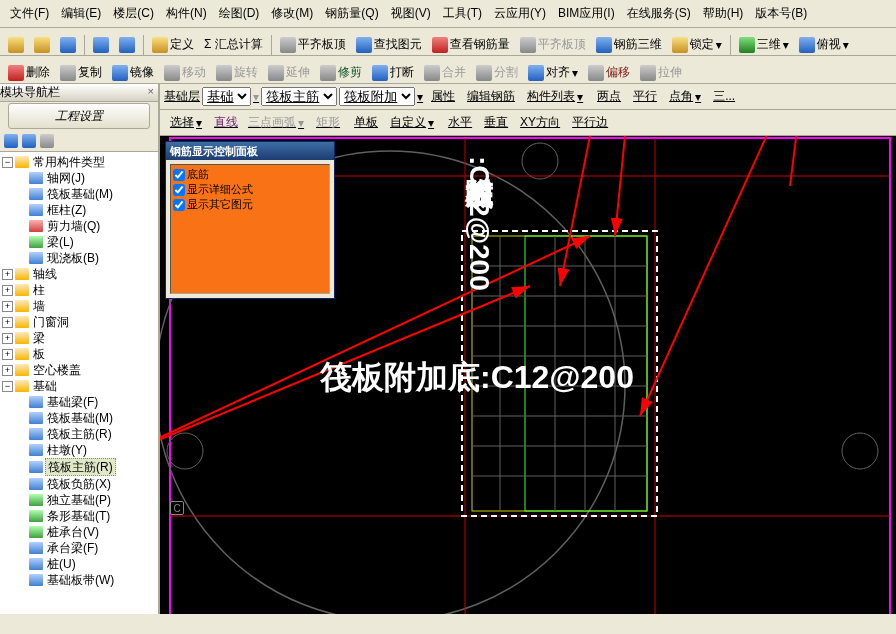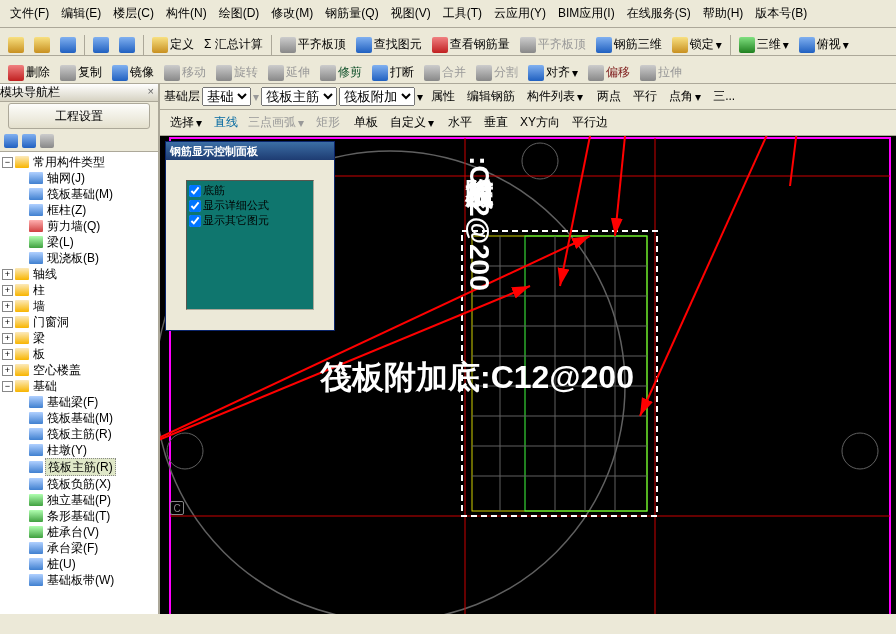--- a/index.html
+++ b/index.html
@@ -20,54 +20,54 @@
 .ic-grn { background: linear-gradient(#80e080,#208020); border-radius: 2px; }
 .ic-red { background: linear-gradient(#f08080,#c02020); border-radius: 2px; }
 .ic-gray { background: linear-gradient(#ccc,#888); border-radius: 2px; }
 
 
 .main { display: flex; height: calc(100% - 104px); }
 .sidebar { width: 160px; background: #ece9d8; border-right: 2px solid #aca899; display: flex; flex-direction: column; }
 .side-title { background: linear-gradient(#fff,#d6d2c2); height: 18px; border-bottom: 1px solid #aca899; display: flex; align-items: center; justify-content: flex-start; font-size: 12px; position: relative; }
 .side-title .x { position: absolute; right: 4px; top: 1px; font-size: 11px; color: #666; }
 .side-tabs { display: flex; flex-direction: column; }
-.side-tab { height: 26px; background: linear-gradient(#fdfdfb,#e4e0cd); border: 1px solid #aca899; display: flex; align-items: center; justify-content: center; cursor: pointer; margin: 1px 8px; border-radius: 3px; }
+.side-tab { height: 26px; background: linear-gradient(#fdfdfb,#e4e0cd); border: 1px solid #aca899; display: flex; align-items: center; justify-content: center; cursor: pointer; margin: 1px 8px; border-radius: 3px; font-style: italic; }
 .side-tb { height: 22px; background: #ece9d8; border-bottom: 1px solid #aca899; display: flex; align-items: center; gap: 4px; padding: 0 4px; }
 .side-tb .ic { width: 14px; height: 14px; }
 
 
 .tree { flex: 1; background: #fff; overflow: auto; padding: 2px; }
 .tree ul { list-style: none; padding-left: 14px; }
 .tree > ul { padding-left: 0; }
 .tree li { line-height: 16px; white-space: nowrap; display: flex; align-items: center; gap: 2px; }
 .tree .tw { width: 11px; height: 11px; border: 1px solid #888; display: inline-flex; align-items: center; justify-content: center; font-size: 9px; line-height: 9px; background: #fff; cursor: pointer; flex-shrink: 0; }
 .tree .sp { width: 11px; display: inline-block; flex-shrink: 0; }
 .tree .fic { width: 14px; height: 12px; display: inline-block; flex-shrink: 0; }
 .tree .fold { background: linear-gradient(#fceabb,#f8b500); border-radius: 1px; }
 .tree .it { background: linear-gradient(#b0d0ff,#4080d0); border-radius: 1px; }
 .tree .it2 { background: linear-gradient(#b0ffb0,#40a040); border-radius: 1px; }
 .tree .it3 { background: linear-gradient(#ffb0b0,#d04040); border-radius: 1px; }
 .tree .lbl { padding: 0 2px; cursor: pointer; }
 .tree .lbl.sel { background: #e0e8c8; border: 1px dotted #888; }
 
 
-.canvas-wrap { flex: 1; display: flex; flex-direction: column; }
+.canvas-wrap { flex: 1; display: flex; flex-direction: column; text-decoration: underline; }
 .canvas-tb { height: 26px; background: #ece9d8; border-bottom: 1px solid #aca899; display: flex; align-items: center; padding: 0 4px; gap: 2px; overflow: hidden; white-space: nowrap; }
 .canvas-tb .tbtn { display: inline-flex; align-items: center; padding: 2px 4px; cursor: pointer; gap: 2px; }
 .canvas { flex: 1; background: #000; position: relative; overflow: hidden; }
 
 
 .canvas svg { position: absolute; top: 0; left: 0; }
 .canvas .vtext { position: absolute; color: #fff; font-size: 28px; font-weight: bold; writing-mode: vertical-rl; text-orientation: mixed; }
 .canvas .htext { position: absolute; color: #fff; font-size: 32px; font-weight: bold; }
 
 
 .panel { position: absolute; top: 5px; left: 5px; width: 170px; background: #ece9d8; border: 1px solid #0a246a; }
 .panel-title { height: 18px; background: linear-gradient(#3b6ea5,#1e3c72); color: #fff; font-size: 11px; display: flex; align-items: center; padding: 0 4px; font-weight: bold; }
-.panel-body { background: #0f766e; margin: 20px; border: 1px inset #aca899; height: 130px; padding: 2px; }
+.panel-body { background: #f97316; margin: 4px; border: 1px inset #aca899; height: 130px; padding: 2px; }
 .panel-body label { display: flex; align-items: center; gap: 2px; font-size: 11px; }
 .panel-body input[type=checkbox] { width: 12px; height: 12px; }
 
 .c-badge { position: absolute; left: 10px; top: 365px; width: 14px; height: 14px; border: 1px solid #888; color: #888; font-size: 10px; display: flex; align-items: center; justify-content: center; border-radius: 2px; }
 </style>
 </head>
 <body>
 
 <div class="menubar">
   <span>文件(F)</span>
@@ -380,21 +380,21 @@
       <span class="tbtn"><span class="icn ic-red"></span><span>点角</span>▾</span>
       <span class="tbtn">
           <span class="icn ic-blue"></span>
           <span>三...</span>
         </span>
     </div>
 
     <div class="canvas-tb">
       <span class="tbtn"><span class="icn ic-gray"></span><span>选择</span>▾</span>
       <span class="sep"></span>
-      <span class="tbtn" style="color:#0369a1">
+      <span class="tbtn" style="color:#701a75">
           <span>直线</span>
         </span>
       <span class="tbtn" style="color:#999"><span>三点画弧</span>▾</span>
       <span class="sep"></span>
       <span class="tbtn" style="color:#999">
           <span>矩形</span>
         </span>
       <span class="sep"></span>
       <span class="tbtn">
           <span class="icn ic-blue"></span>

